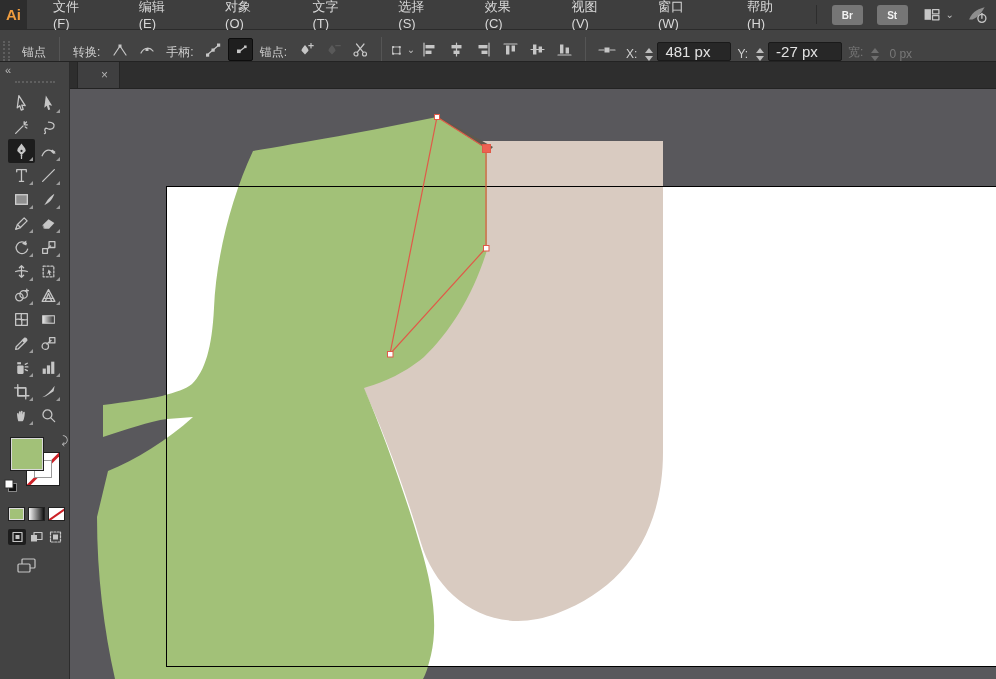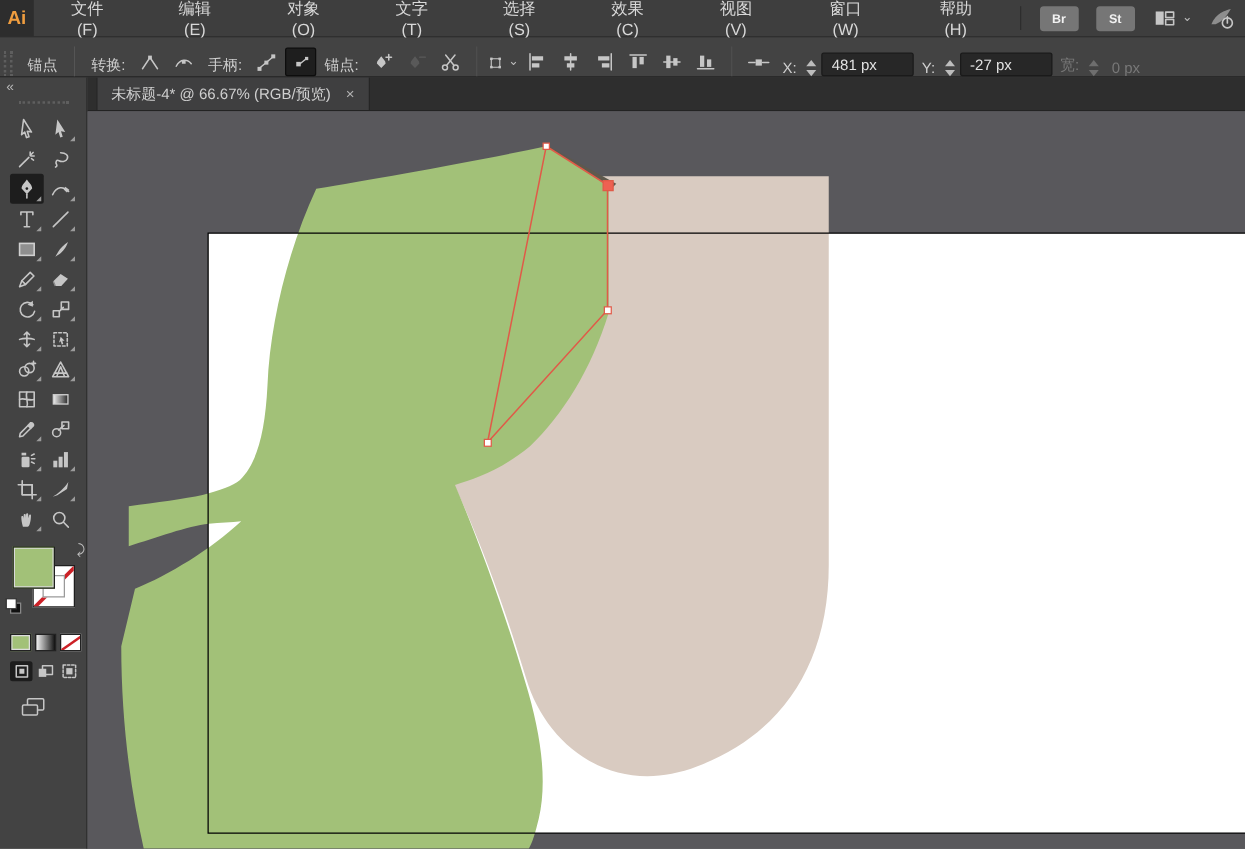--- a/index.html
+++ b/index.html
@@ -4,21 +4,21 @@
 <style>
   html,body{margin:0;padding:0;}
   body{width:996px;height:679px;overflow:hidden;background:#3e3e3e;
        font-family:"Liberation Sans","DejaVu Sans",sans-serif;
        -webkit-font-smoothing:antialiased;}
   *{box-sizing:border-box;}
   .app{width:996px;height:679px;display:flex;flex-direction:column;}
 
   
   .menubar{height:30px;background:#3e3e3e;display:flex;align-items:stretch;
-           color:#d8d8d8;font-size:13px;border-bottom:1px solid #2b2b2b;flex:0 0 30px;text-align:center;}
+           color:#d8d8d8;font-size:13px;border-bottom:1px solid #2b2b2b;flex:0 0 30px;}
   .ai-logo{width:34px;display:flex;align-items:center;justify-content:center;
            background:#2d2d2d;color:#ef9d3f;font-weight:bold;font-size:15px;}
   .menu-item{display:flex;align-items:center;padding:0 26px;cursor:default;}
   .mb-sep{width:1px;background:#2d2d2d;margin:5px 8px;}
   .badge{width:39px;height:20px;border-radius:3px;background:#767676;color:#f2f2f2;
          font-size:10px;font-weight:bold;display:flex;align-items:center;justify-content:center;
          margin:5px 7px 0 7px;}
   .mb-icon{display:flex;align-items:center;margin:0 6px;}
   .chev{color:#bdbdbd;font-size:10px;margin-left:3px;}
 
@@ -31,21 +31,21 @@
   .cb-btn{width:25px;height:23px;display:flex;align-items:center;justify-content:center;
           border-radius:2px;margin:0 1px;}
   .cb-btn.selected{background:#1e1e1e;border:1px solid #0d0d0d;}
   .cb-btn.disabled{opacity:.45;}
   .stepper{display:flex;flex-direction:column;justify-content:center;gap:3px;margin:0 4px 0 2px;}
   .stepper .up{width:0;height:0;border-left:4px solid transparent;border-right:4px solid transparent;border-bottom:5px solid #bdbdbd;}
   .stepper .dn{width:0;height:0;border-left:4px solid transparent;border-right:4px solid transparent;border-top:5px solid #bdbdbd;}
   .stepper.dim .up{border-bottom-color:#6e6e6e;}
   .stepper.dim .dn{border-top-color:#6e6e6e;}
   .field{height:19px;min-width:74px;background:#272727;border:1px solid #1a1a1a;border-radius:2px;
-         display:flex;align-items:center;padding:0 7px;color:#e2e2e2;font-size:12px;}
+         display:flex;align-items:center;padding:0 7px;color:#e2e2e2;font-size:15px;}
   .dimtxt{color:#787878;}
 
   
   .main{flex:1;display:flex;min-height:0;}
 
   
   .toolbar{width:70px;background:#434343;border-right:1px solid #2c2c2c;position:relative;flex:0 0 70px;}
   .tb-collapse{color:#b9b9b9;font-size:11px;padding:2px 0 0 5px;height:16px;}
   .tb-grip{width:40px;margin:3px auto 6px auto;border-top:2px dotted #5f5f5f;height:4px;}
   .tools{display:grid;grid-template-columns:27px 27px;justify-content:center;}
@@ -509,21 +509,20 @@
         <svg width="22" height="18" viewBox="0 0 22 18">
             <rect class="ico" x="6" y="2" width="13" height="9" rx="1"></rect>
             <rect x="2" y="7" width="12" height="8" rx="1" fill="#434343" stroke="#c6c6c6" stroke-width="1.2"></rect>
           </svg>
       </div>
     </div>
 
     <div class="docarea">
       <div class="tabstrip">
         <div class="tab">
-          <span>未标题-4* @ 66.67% (RGB/预览)</span>
           <span class="tab-close">×</span>
         </div>
       </div>
 
       <div class="canvas">
         <svg width="926" height="590" viewBox="70 89 926 590">
 
           <rect x="70" y="89" width="926" height="590" fill="#59585c"></rect>
 
           <rect x="166.5" y="186.5" width="845" height="480" fill="#ffffff"></rect>

